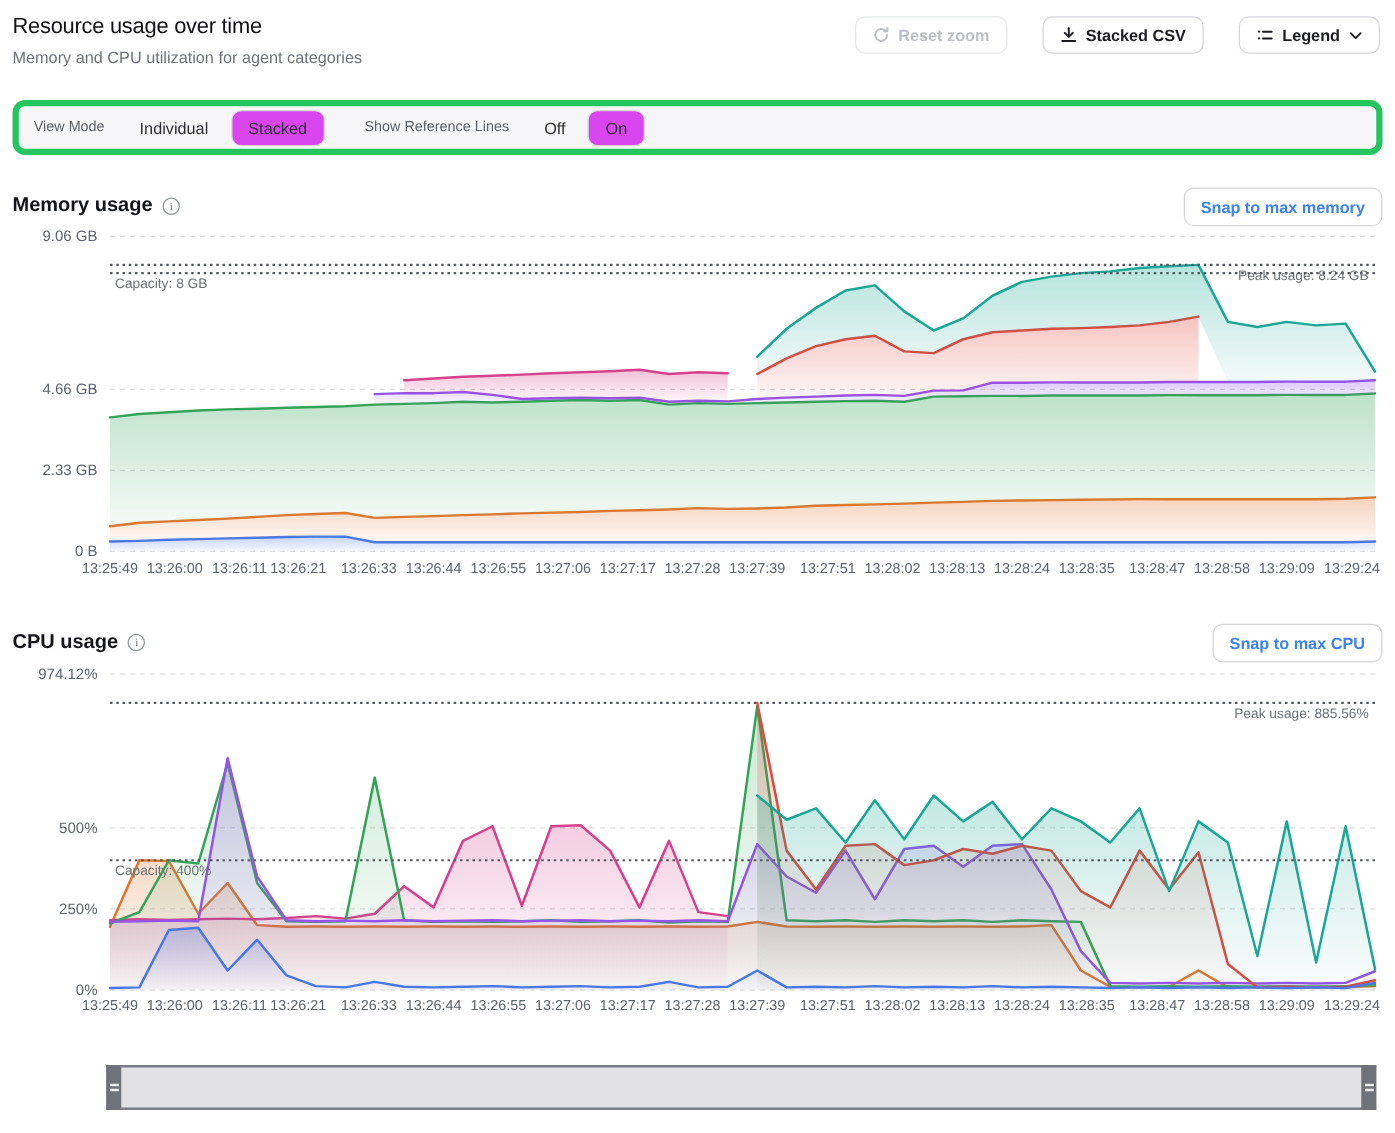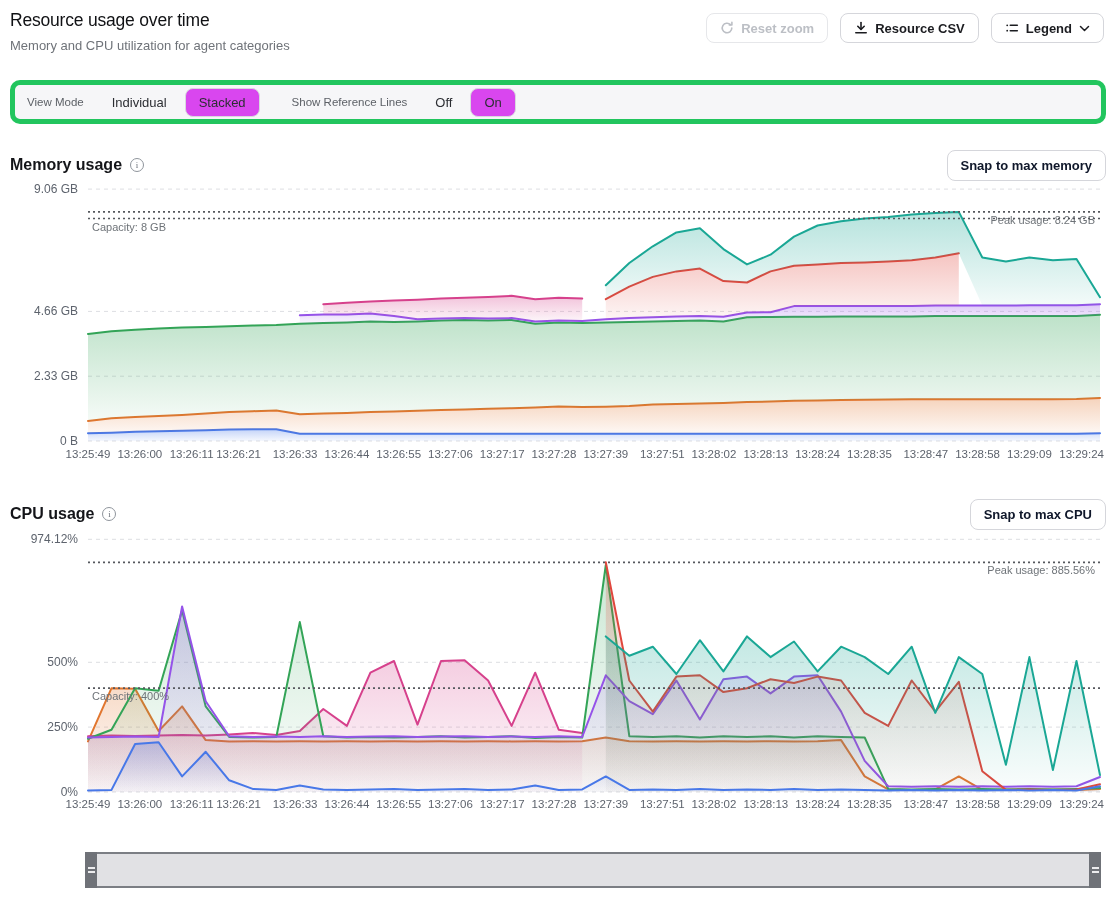--- a/index.html
+++ b/index.html
@@ -4,21 +4,21 @@
 <style>
   * { box-sizing: border-box; }
   html,body { margin:0; padding:0; }
   body {
     width:1116px; height:906px; background:#ffffff; color:#17181c;
     font-family:"Liberation Sans", sans-serif; position:relative; overflow:hidden;
   }
   .header { display:flex; justify-content:space-between; align-items:flex-start; padding:10px 12px 0 10px; }
   .page-title { font-size:17.5px; font-weight:400; margin:0 0 7px 0; letter-spacing:-0.2px; color:#101114; }
   .page-subtitle { font-size:13px; color:#6f7379; }
-  .header-actions { display:flex; gap:12px; margin-top:3px; }
+  .header-actions { display:flex; gap:28px; margin-top:3px; }
   .btn {
     display:inline-flex; align-items:center; gap:7px; height:30px; padding:0 13px;
     background:#fff; border:1px solid #d5d6db; border-radius:8px;
     font-size:13px; font-weight:700; color:#1b1c20; cursor:pointer; white-space:nowrap;
   }
   .btn.disabled { color:#bcbfc5; border-color:#e6e7ea; }
   .btn svg { display:block; }
   .control-bar {
     margin:27px 10px 0 10px; height:44px; background:#f6f6f8; border:5px solid #22c55e;
     border-radius:10px; display:flex; align-items:center; padding:0 12px;
@@ -31,21 +31,21 @@
   .section-header { display:flex; justify-content:space-between; align-items:center; margin:25px 10px 0 10px; height:32px; }
   .sec-title { font-size:16px; font-weight:700; color:#141519; display:flex; align-items:center; gap:8px; }
   .info-icon {
     width:14px; height:14px; border:1.2px solid #8f959c; border-radius:50%;
     display:inline-flex; align-items:center; justify-content:center;
     color:#6d737b; font-size:9px; font-weight:400; font-family:"Liberation Serif", serif;
   }
   .info-icon::before { content:"i"; }
   .snap-btn {
     height:31px; padding:0 13px; background:#fff; border:1px solid #d5d6db; border-radius:8px;
-    font-size:13px; font-weight:700; color:#0f172a; cursor:pointer; font-family:inherit;
+    font-size:13px; font-weight:700; color:#3b82f6; cursor:pointer; font-family:inherit;
   }
   svg.chart-svg { display:block; width:1116px; }
   .brush {
     position:relative; margin:22px 0 0 85px; width:1016px; height:36px;
     background:#e1e1e4; border:1px solid #97999e; border-top:2px solid #7b7e84; border-bottom:2px solid #7b7e84;
   }
   .brush-handle {
     position:absolute; top:-2px; bottom:-2px; width:12px; background:#6f7278;
     display:flex; align-items:center; justify-content:center; cursor:ew-resize;
   }
@@ -71,21 +71,21 @@
       <span>Reset zoom</span>
     </button>
     <button class="btn">
       <span>
         <svg width="14" height="14" viewBox="0 0 14 14" fill="none" stroke="#1b1c20" stroke-width="1.6" stroke-linecap="round" stroke-linejoin="round">
           <path d="M7 1.5v6.5"></path>
             <path d="M3.8 5.3 7 8.5l3.2-3.2"></path>
             <path d="M1.8 11.8h10.4"></path>
         </svg>
       </span>
-      <span>Resource CSV</span>
+      <span>Stacked CSV</span>
     </button>
     <button class="btn">
       <span>
         <svg width="14" height="14" viewBox="0 0 14 14" fill="none" stroke="#1b1c20" stroke-width="1.6" stroke-linecap="round">
           <circle cx="2.2" cy="4.3" r="0.9" fill="#1b1c20" stroke="none"></circle>
           <path d="M5.3 4.3h7"></path>
           <circle cx="2.2" cy="9.7" r="0.9" fill="#1b1c20" stroke="none"></circle>
           <path d="M5.3 9.7h7"></path>
         </svg>
       </span>

